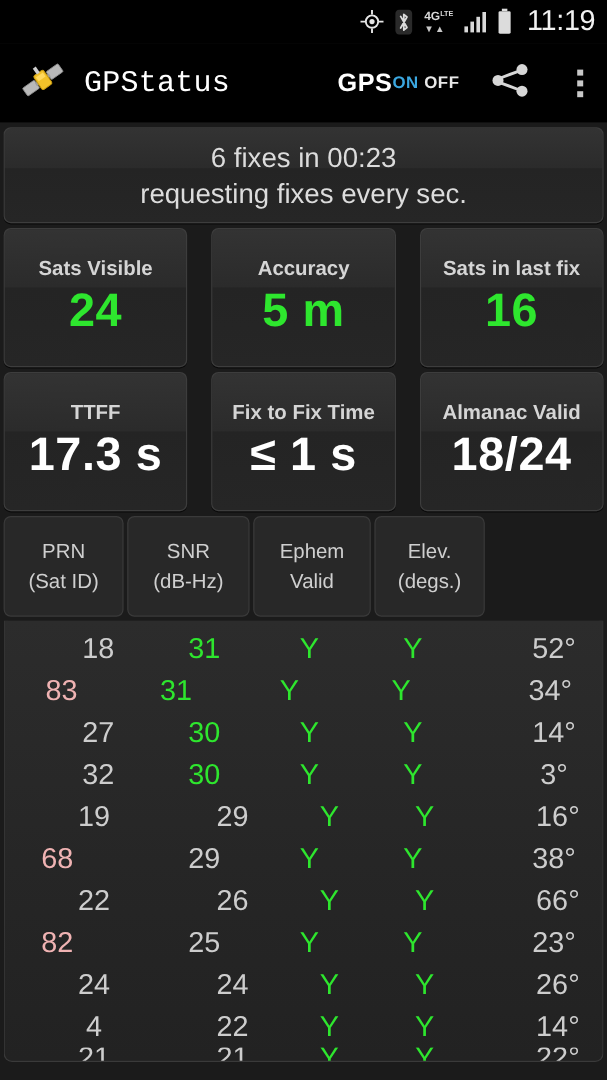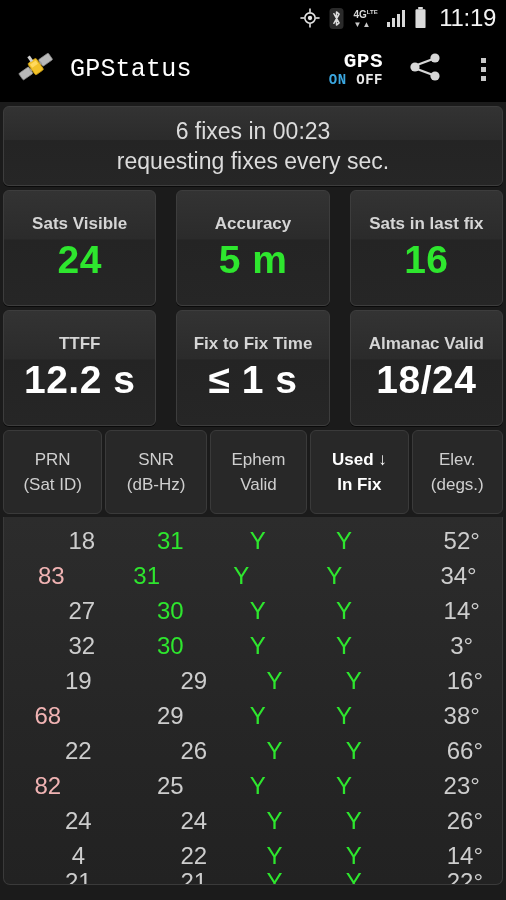--- a/index.html
+++ b/index.html
@@ -38,22 +38,22 @@
   .actionbar {
     height:66px; background:#000; display:flex; align-items:center;
     padding:0 12px 0 16px;
   }
   .app-title {
     color:#fff; font-size:25px; margin-left:14px; letter-spacing:0.2px;
     flex:1;
     font-family:Liberation Mono, monospace;
   }
   .gps-toggle {
-    display:flex; flex-direction:column; align-items:flex-end;
-    line-height:1; margin-right:26px; cursor:pointer;font-family:Liberation Mono, monospace;
+    display:flex; align-items:center;
+    line-height:1; margin-right:26px; cursor:pointer;
   }
   .gps-toggle .gps-word { color:#fff; font-size:21px; font-weight:bold; letter-spacing:0.5px;}
   .gps-toggle .gps-state { font-size:14px; font-weight:bold; margin-top:3px; letter-spacing:0.5px;}
   .gps-on { color:#3ba7e0; }
   .gps-off { color:#e8e8e8; }
   .share-btn { margin-right:30px; cursor:pointer; }
   .overflow-btn { display:flex; flex-direction:column; gap:4px; cursor:pointer; padding:6px 8px;}
   .overflow-btn i { width:5px; height:5px; background:#c8c8c8; display:block;}
 
   
@@ -232,21 +232,21 @@
       </div>
       <div class="card stat">
         <span class="lbl">Sats in last fix</span>
         <span class="val val-green">16</span>
       </div>
     </div>
 
     <div class="row3">
       <div class="card stat">
         <span class="lbl">TTFF</span>
-        <span class="val val-white">12.2 s</span>
+        <span class="val val-white">17.3 s</span>
       </div>
       <div class="card stat">
         <span class="lbl">Fix to Fix Time</span>
         <span class="val val-white">≤ 1 s</span>
       </div>
       <div class="card stat">
         <span class="lbl">Almanac Valid</span>
         <span class="val val-white">18/24</span>
       </div>
     </div>
@@ -257,24 +257,20 @@
         <span>(Sat ID)</span>
       </div>
       <div class="th th-snr">
         <span>SNR</span>
         <span>(dB-Hz)</span>
       </div>
       <div class="th th-eph">
         <span>Ephem</span>
         <span>Valid</span>
       </div>
-      <div class="th th-used active">
-        <span>Used ↓</span>
-        <span>In Fix</span>
-      </div>
       <div class="th th-elev">
         <span>Elev.</span>
         <span>(degs.)</span>
       </div>
     </div>
 
     <div class="tbody" id="tbody">
         <div class="trow">
           <div class="cell c-prn t-gray">18</div>
           <div class="cell c-snr t-green">31</div>

